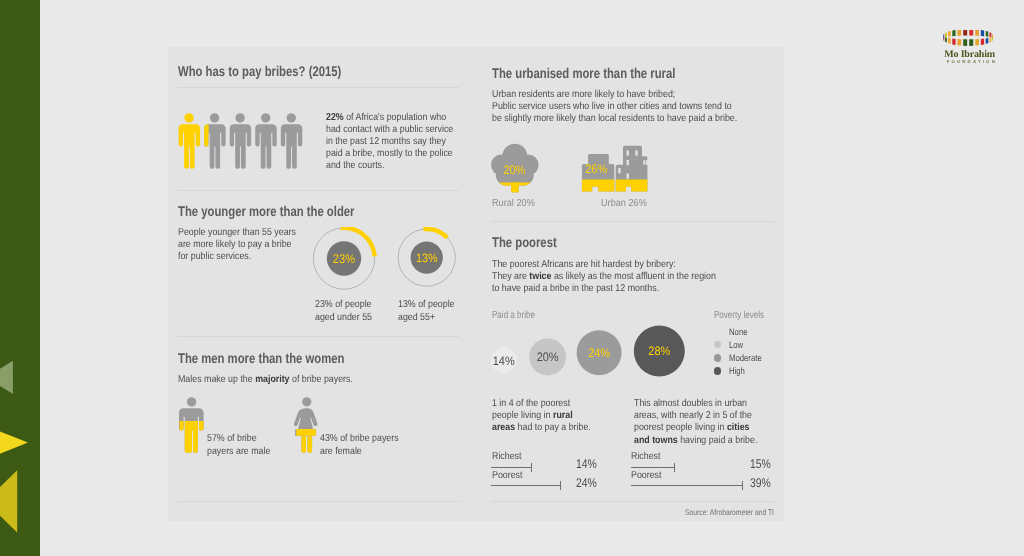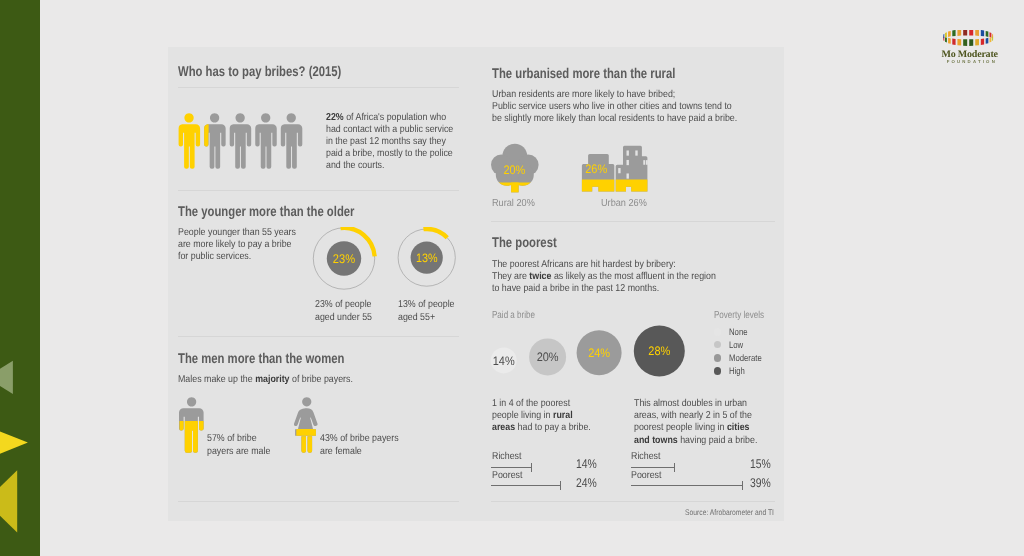--- a/index.html
+++ b/index.html
@@ -75,21 +75,21 @@
           <path d="M2.29 7.11 L1.33 6.31 L1.33 10.17 L2.29 10.97 Z" fill="#d6292b"></path>
           <path d="M1.08 6.31 L1.08 5.49 L1.08 8.49 L1.08 9.31 Z" fill="#f2b632"></path>
           <path d="M1.33 4.63 L2.29 3.83 L2.29 7.69 L1.33 8.49 Z" fill="#1b4ea0"></path>
           <path d="M3.02 3.02 L4.89 2.29 L4.89 6.96 L3.02 7.69 Z" fill="#d9c52b"></path>
           <path d="M6.07 1.58 L8.73 0.96 L8.73 6.35 L6.07 6.97 Z" fill="#f0a32a"></path>
           <path d="M10.28 0.39 L13.58 -0.08 L13.58 5.88 L10.28 6.35 Z" fill="#2f6b22"></path>
           <path d="M15.42 -0.48 L19.17 -0.78 L19.17 5.59 L15.42 5.88 Z" fill="#e8a033"></path>
           <path d="M21.18 -0.98 L25.17 -1.08 L25.17 5.49 L21.18 5.59 Z" fill="#8e2a22"></path>
         </g>
     </svg>
-    <div class="logo-name">Mo Moderate</div>
+    <div class="logo-name">Mo Ibrahim</div>
     <div class="logo-sub">FOUNDATION</div>
   </div>
 
   <div class="card">
 
     <div class="rule" style="left:10px;top:39.5px;width:281px;"></div>
     <div class="h2" style="left:10.3px;top:16.8px;">Who has to pay bribes? (2015)</div>
     <svg style="position:absolute;left:10.3px;top:66.4px;" width="128" height="56" viewBox="0 0 128 55.6" id="people-svg">
         <defs>
           <clipPath id="frac-clip">

